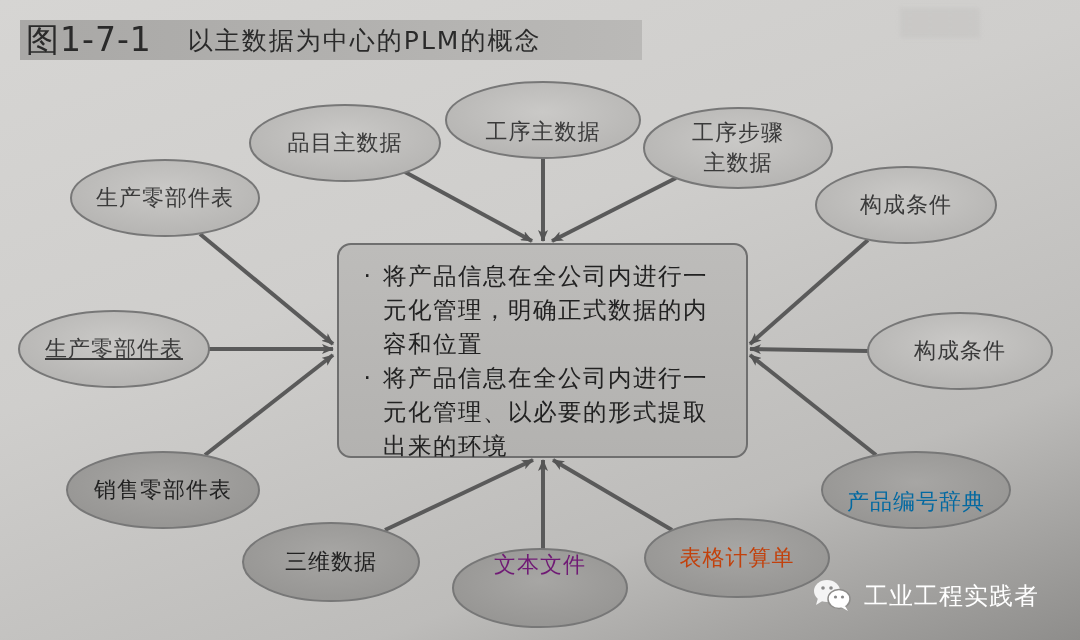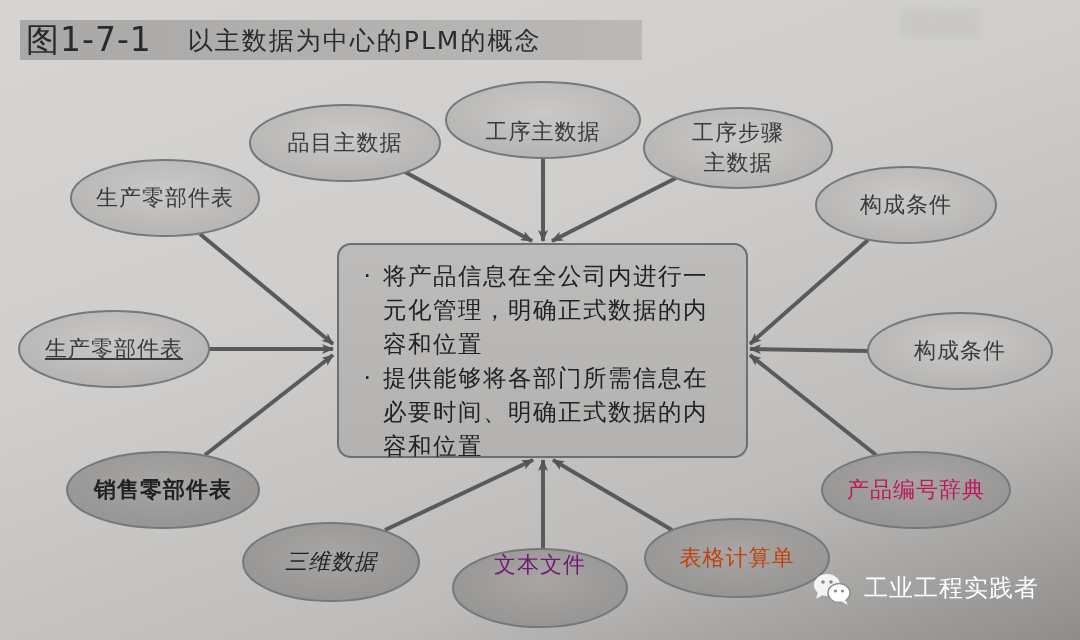--- a/index.html
+++ b/index.html
@@ -28,21 +28,21 @@
   }
   .bullet { display: flex; font-size: 23.5px; line-height: 34px; color: #222; letter-spacing: 1.5px; }
   .bullet .dot { width: 30px; flex: none; text-align: center; }
   .bullet .txt { flex: 1; }
   .node {
     position: absolute; display: flex; align-items: center; justify-content: center;
     text-align: center; color: #3a3a3a; font-size: 22px; line-height: 30px; letter-spacing: 1px;
   }
   .watermark {
     position: absolute; left: 812px; top: 572px; height: 40px;
-    display: flex; align-items: flex-start; gap: 12px;
+    display: flex; align-items: flex-end; gap: 12px;
   }
   .watermark .label { color: #ffffff; font-size: 24px; letter-spacing: 1px; }
 </style>
 </head>
 <body>
 
 <div class="ghost" style="left:900px; top:8px;">▒▒▒▒</div>
 
 <div class="title-band">
   <span class="fig-no">图1-7-1</span>
@@ -95,35 +95,35 @@
   </g>
 </svg>
 
 <div class="center-box">
   <div class="bullet">
     <span class="dot">·</span>
     <span class="txt">将产品信息在全公司内进行一元化管理，明确正式数据的内容和位置</span>
   </div>
   <div class="bullet">
     <span class="dot">·</span>
-    <span class="txt">提供能够将各部门所需信息在必要时间、明确正式数据的内容和位置</span>
+    <span class="txt">将产品信息在全公司内进行一元化管理、以必要的形式提取出来的环境</span>
   </div>
 </div>
 
 <div class="node" style="left:250px; top:105px; width:190px; height:76px;">品目主数据</div>
 <div class="node" style="left:446px; top:94px; width:194px; height:76px;">工序主数据</div>
 <div class="node" style="left:644px; top:108px; width:188px; height:80px; white-space:pre-line;">工序步骤
 主数据</div>
 <div class="node" style="left:71px; top:160px; width:188px; height:76px;">生产零部件表</div>
 <div class="node" style="left:816px; top:167px; width:180px; height:76px;font-family:Liberation Serif, serif;">构成条件</div>
 <div class="node" style="left:19px; top:311px; width:190px; height:76px;text-decoration:underline;">生产零部件表</div>
 <div class="node" style="left:868px; top:313px; width:184px; height:76px;">构成条件</div>
-<div class="node" style="left:67px; top:452px; width:192px; height:76px; color:#222;font-weight:bold;">销售零部件表</div>
-<div class="node" style="left:822px; top:452px; width:188px; height:76px; color:#be185d;">产品编号辞典</div>
-<div class="node" style="left:243px; top:523px; width:176px; height:78px; color:#222;font-style:italic;">三维数据</div>
+<div class="node" style="left:67px; top:452px; width:192px; height:76px; color:#222;">销售零部件表</div>
+<div class="node" style="left:822px; top:464px; width:188px; height:76px; color:#0369a1;">产品编号辞典</div>
+<div class="node" style="left:243px; top:523px; width:176px; height:78px; color:#222;">三维数据</div>
 <div class="node" style="left:453px; top:526px; width:174px; height:78px; color:#701a75;">文本文件</div>
 <div class="node" style="left:645px; top:519px; width:184px; height:78px; color:#c2410c;">表格计算单</div>
 
 <div class="watermark">
   <svg width="40" height="34" viewBox="0 0 40 34">
     <ellipse cx="15" cy="13" rx="13" ry="11" fill="#f4f4f4"></ellipse>
     <path d="M6,20 L4,27 L12,22 z" fill="#f4f4f4"></path>
     <circle cx="11" cy="10" r="1.8" fill="#888"></circle>
     <circle cx="19" cy="10" r="1.8" fill="#888"></circle>
     <ellipse cx="27" cy="21" rx="11" ry="9.5" fill="#ffffff" stroke="#8e8d8b" stroke-width="1.5"></ellipse>

